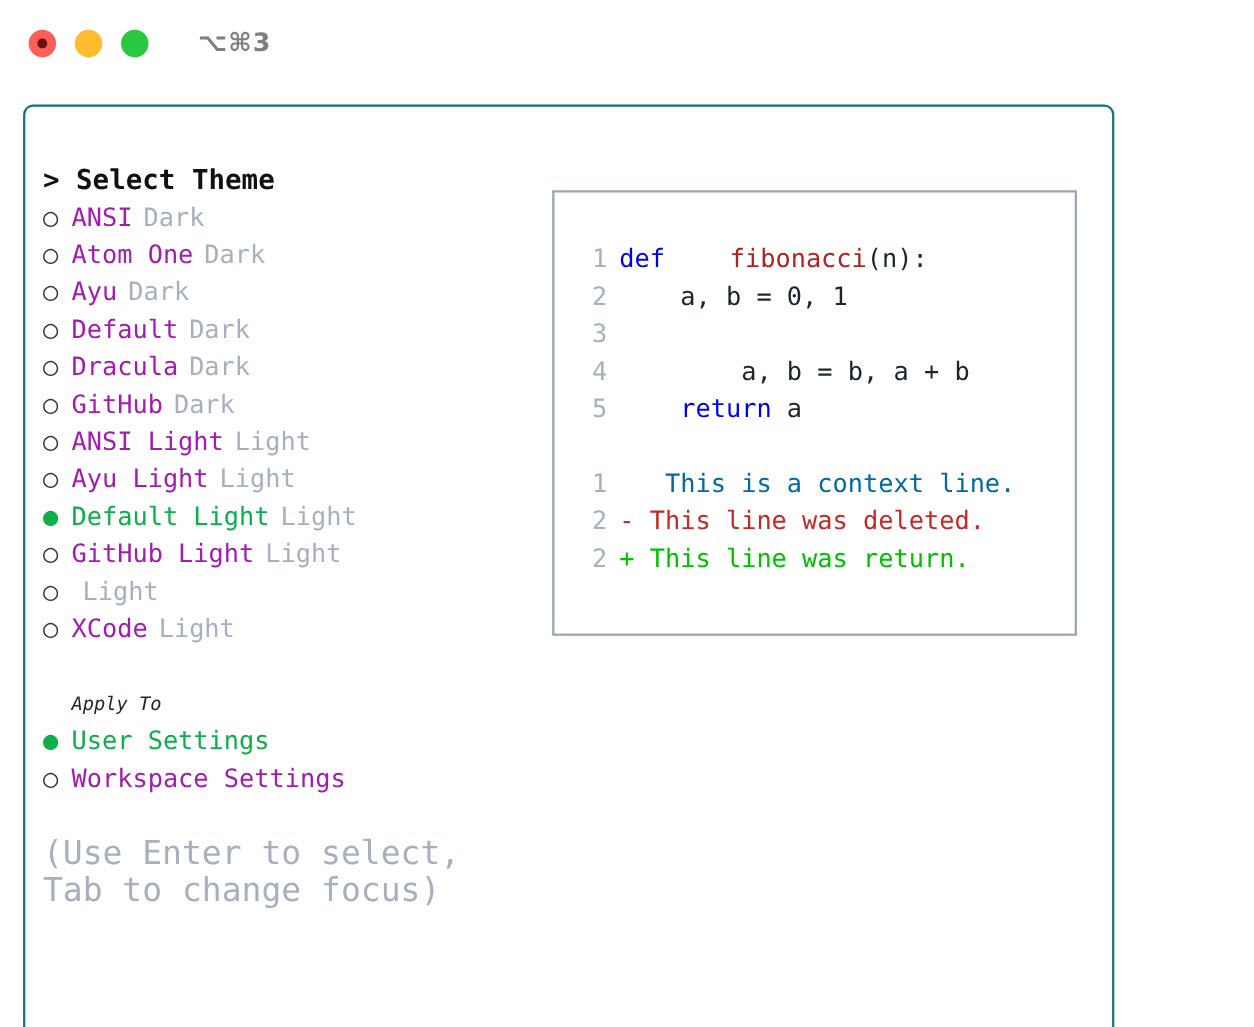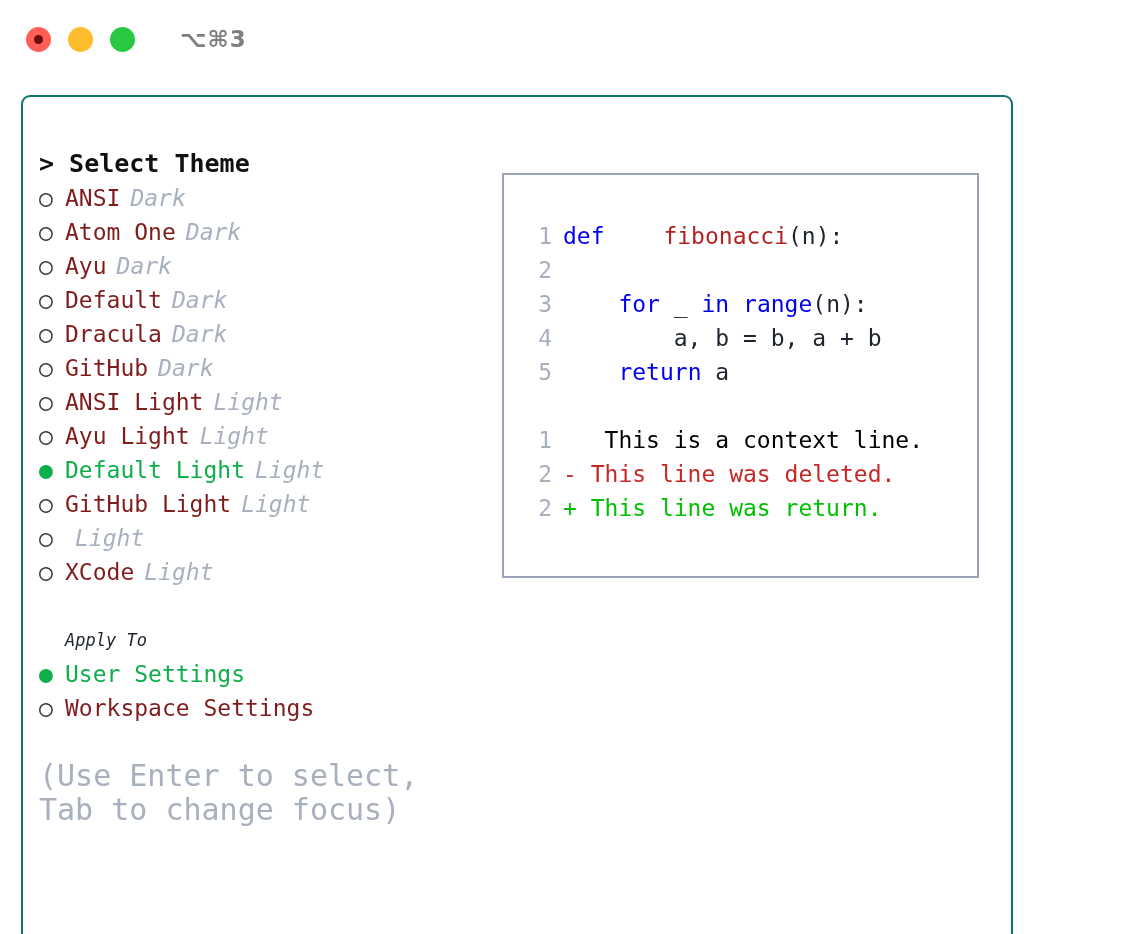--- a/index.html
+++ b/index.html
@@ -105,26 +105,25 @@
   }
   .bullet {
     display: inline-block;
     width: 26px;
     flex: 0 0 26px;
     font-size: 23px;
     line-height: 34px;
   }
   .bullet-on  { color: #0daf4a; }
   .bullet-off { color: #333a45; }
-  .theme-name  { color: #7f1d1d; }
+  .theme-name  { color: #a21caf; }
   .theme-name.sel { color: #0daf4a; }
   .theme-variant {
     color: #a8b0bf;
     margin-left: 10px;
-    font-style: italic;
   }
   .theme-variant.sel { color: #a8b0bf; }
 
   
   #apply-section { margin-top: 34px; }
   #apply-label {
     font-size: 17px;
     color: #1d242e;
     line-height: 34px;
     padding-left: 26px;
@@ -170,21 +169,21 @@
     text-align: right;
     color: #a8b0bf;
     margin-right: 11px;
   }
   .code-body { color: #1d242e; }
   .tok-kw   { color: #0000ee; }
   .tok-fn   { color: #b22222; margin-left: 45px; }
   .tok-plain{ color: #1d242e; }
 
   .diff-gap { height: 34px; }
-  .diff-context { color: #000000; text-align: center; }
+  .diff-context { color: #0369a1; text-align: center; }
   .diff-del     { color: #c62828; }
   .diff-add     { color: #00c000; }
 </style>
 </head>
 <body>
 
 <div id="app-window">
 
   <div id="title-bar">
     <div class="traffic-lights">
@@ -224,22 +223,22 @@
           </div>
       </div>
 
       <div id="hint-text">(Use Enter to select, Tab to change focus)</div>
     </div>
 
     <div id="right-column">
       <div id="preview-box">
         <div id="code-block">
             <div class="code-line"><span class="lineno">1</span><span class="code-body"><span class="tok-kw">def </span><span class="tok-fn">fibonacci</span><span class="tok-plain">(n):</span></span></div>
-            <div class="code-line"><span class="lineno">2</span></div>
-            <div class="code-line"><span class="lineno">3</span><span class="code-body"><span class="tok-plain">    </span><span class="tok-kw">for</span><span class="tok-plain"> _ </span><span class="tok-kw">in</span><span class="tok-plain"> </span><span class="tok-kw">range</span><span class="tok-plain">(n):</span></span></div>
+            <div class="code-line"><span class="lineno">2</span><span class="code-body"><span class="tok-plain">    a, b = 0, 1</span></span></div>
+            <div class="code-line"><span class="lineno">3</span></div>
             <div class="code-line"><span class="lineno">4</span><span class="code-body"><span class="tok-plain">        a, b = b, a + b</span></span></div>
             <div class="code-line"><span class="lineno">5</span><span class="code-body"><span class="tok-plain">    </span><span class="tok-kw">return</span><span class="tok-plain"> a</span></span></div>
           </div>
         <div class="diff-gap"></div>
         <div id="diff-block">
             <div class="code-line"><span class="lineno">1</span><span class="diff-context">   This is a context line.</span></div>
             <div class="code-line"><span class="lineno">2</span><span class="diff-del">- This line was deleted.</span></div>
             <div class="code-line"><span class="lineno">2</span><span class="diff-add">+ This line was return.</span></div>
           </div>
       </div>

